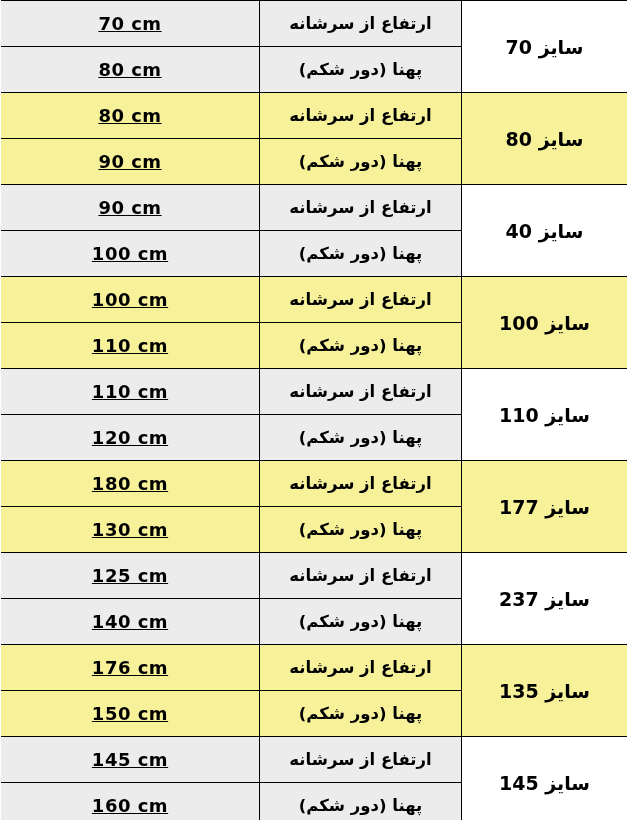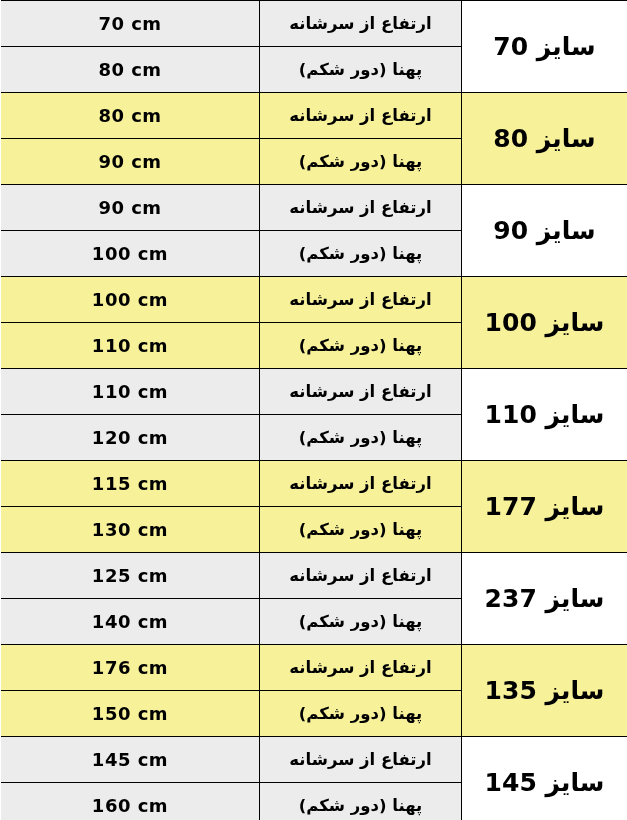--- a/index.html
+++ b/index.html
@@ -25,35 +25,36 @@
     text-align: center;
     vertical-align: middle;
     font-weight: bold;
   }
   
   col.col-size { width: 166px; }
   col.col-label { width: 202px; }
   col.col-value { width: 259px; }
 
   td.size-cell {
-    font-size: 25px;
+    font-size: 19px;
     color: #000000;
     letter-spacing: 0.5px;
   }
   td.label-cell {
     font-size: 16.5px;
     color: #000000;
     direction: rtl;
     text-align: center;
   }
   td.value-cell {
     font-size: 18px;
     color: #000000;
     direction: ltr;
     letter-spacing: 0.5px;
+    text-decoration: underline;
   }
   tr.row-grey td { background: #ececec; }
   tr.row-yellow td { background: #f7f29a; }
   td.size-cell.grey { background: #ffffff; }
   td.size-cell.yellow { background: #f7f29a; margin-top: 13px; }
 
   
   .table-wrap {
     position: absolute;
     top: 0;
@@ -84,21 +85,21 @@
         <tr class="row-yellow">
           <td class="size-cell yellow" rowspan="2">سایز 80</td>
           <td class="label-cell">ارتفاع از سرشانه</td>
           <td class="value-cell">80 cm</td>
         </tr>
         <tr class="row-yellow">
           <td class="label-cell">پهنا (دور شکم)</td>
           <td class="value-cell">90 cm</td>
         </tr>
         <tr class="row-grey">
-          <td class="size-cell grey" rowspan="2">سایز 90</td>
+          <td class="size-cell grey" rowspan="2">سایز 40</td>
           <td class="label-cell">ارتفاع از سرشانه</td>
           <td class="value-cell">90 cm</td>
         </tr>
         <tr class="row-grey">
           <td class="label-cell">پهنا (دور شکم)</td>
           <td class="value-cell">100 cm</td>
         </tr>
         <tr class="row-yellow">
           <td class="size-cell yellow" rowspan="2">سایز 100</td>
           <td class="label-cell">ارتفاع از سرشانه</td>
@@ -113,21 +114,21 @@
           <td class="label-cell">ارتفاع از سرشانه</td>
           <td class="value-cell">110 cm</td>
         </tr>
         <tr class="row-grey">
           <td class="label-cell">پهنا (دور شکم)</td>
           <td class="value-cell">120 cm</td>
         </tr>
         <tr class="row-yellow">
           <td class="size-cell yellow" rowspan="2">سایز 177</td>
           <td class="label-cell">ارتفاع از سرشانه</td>
-          <td class="value-cell">115 cm</td>
+          <td class="value-cell">180 cm</td>
         </tr>
         <tr class="row-yellow">
           <td class="label-cell">پهنا (دور شکم)</td>
           <td class="value-cell">130 cm</td>
         </tr>
         <tr class="row-grey">
           <td class="size-cell grey" rowspan="2">سایز 237</td>
           <td class="label-cell">ارتفاع از سرشانه</td>
           <td class="value-cell">125 cm</td>
         </tr>

